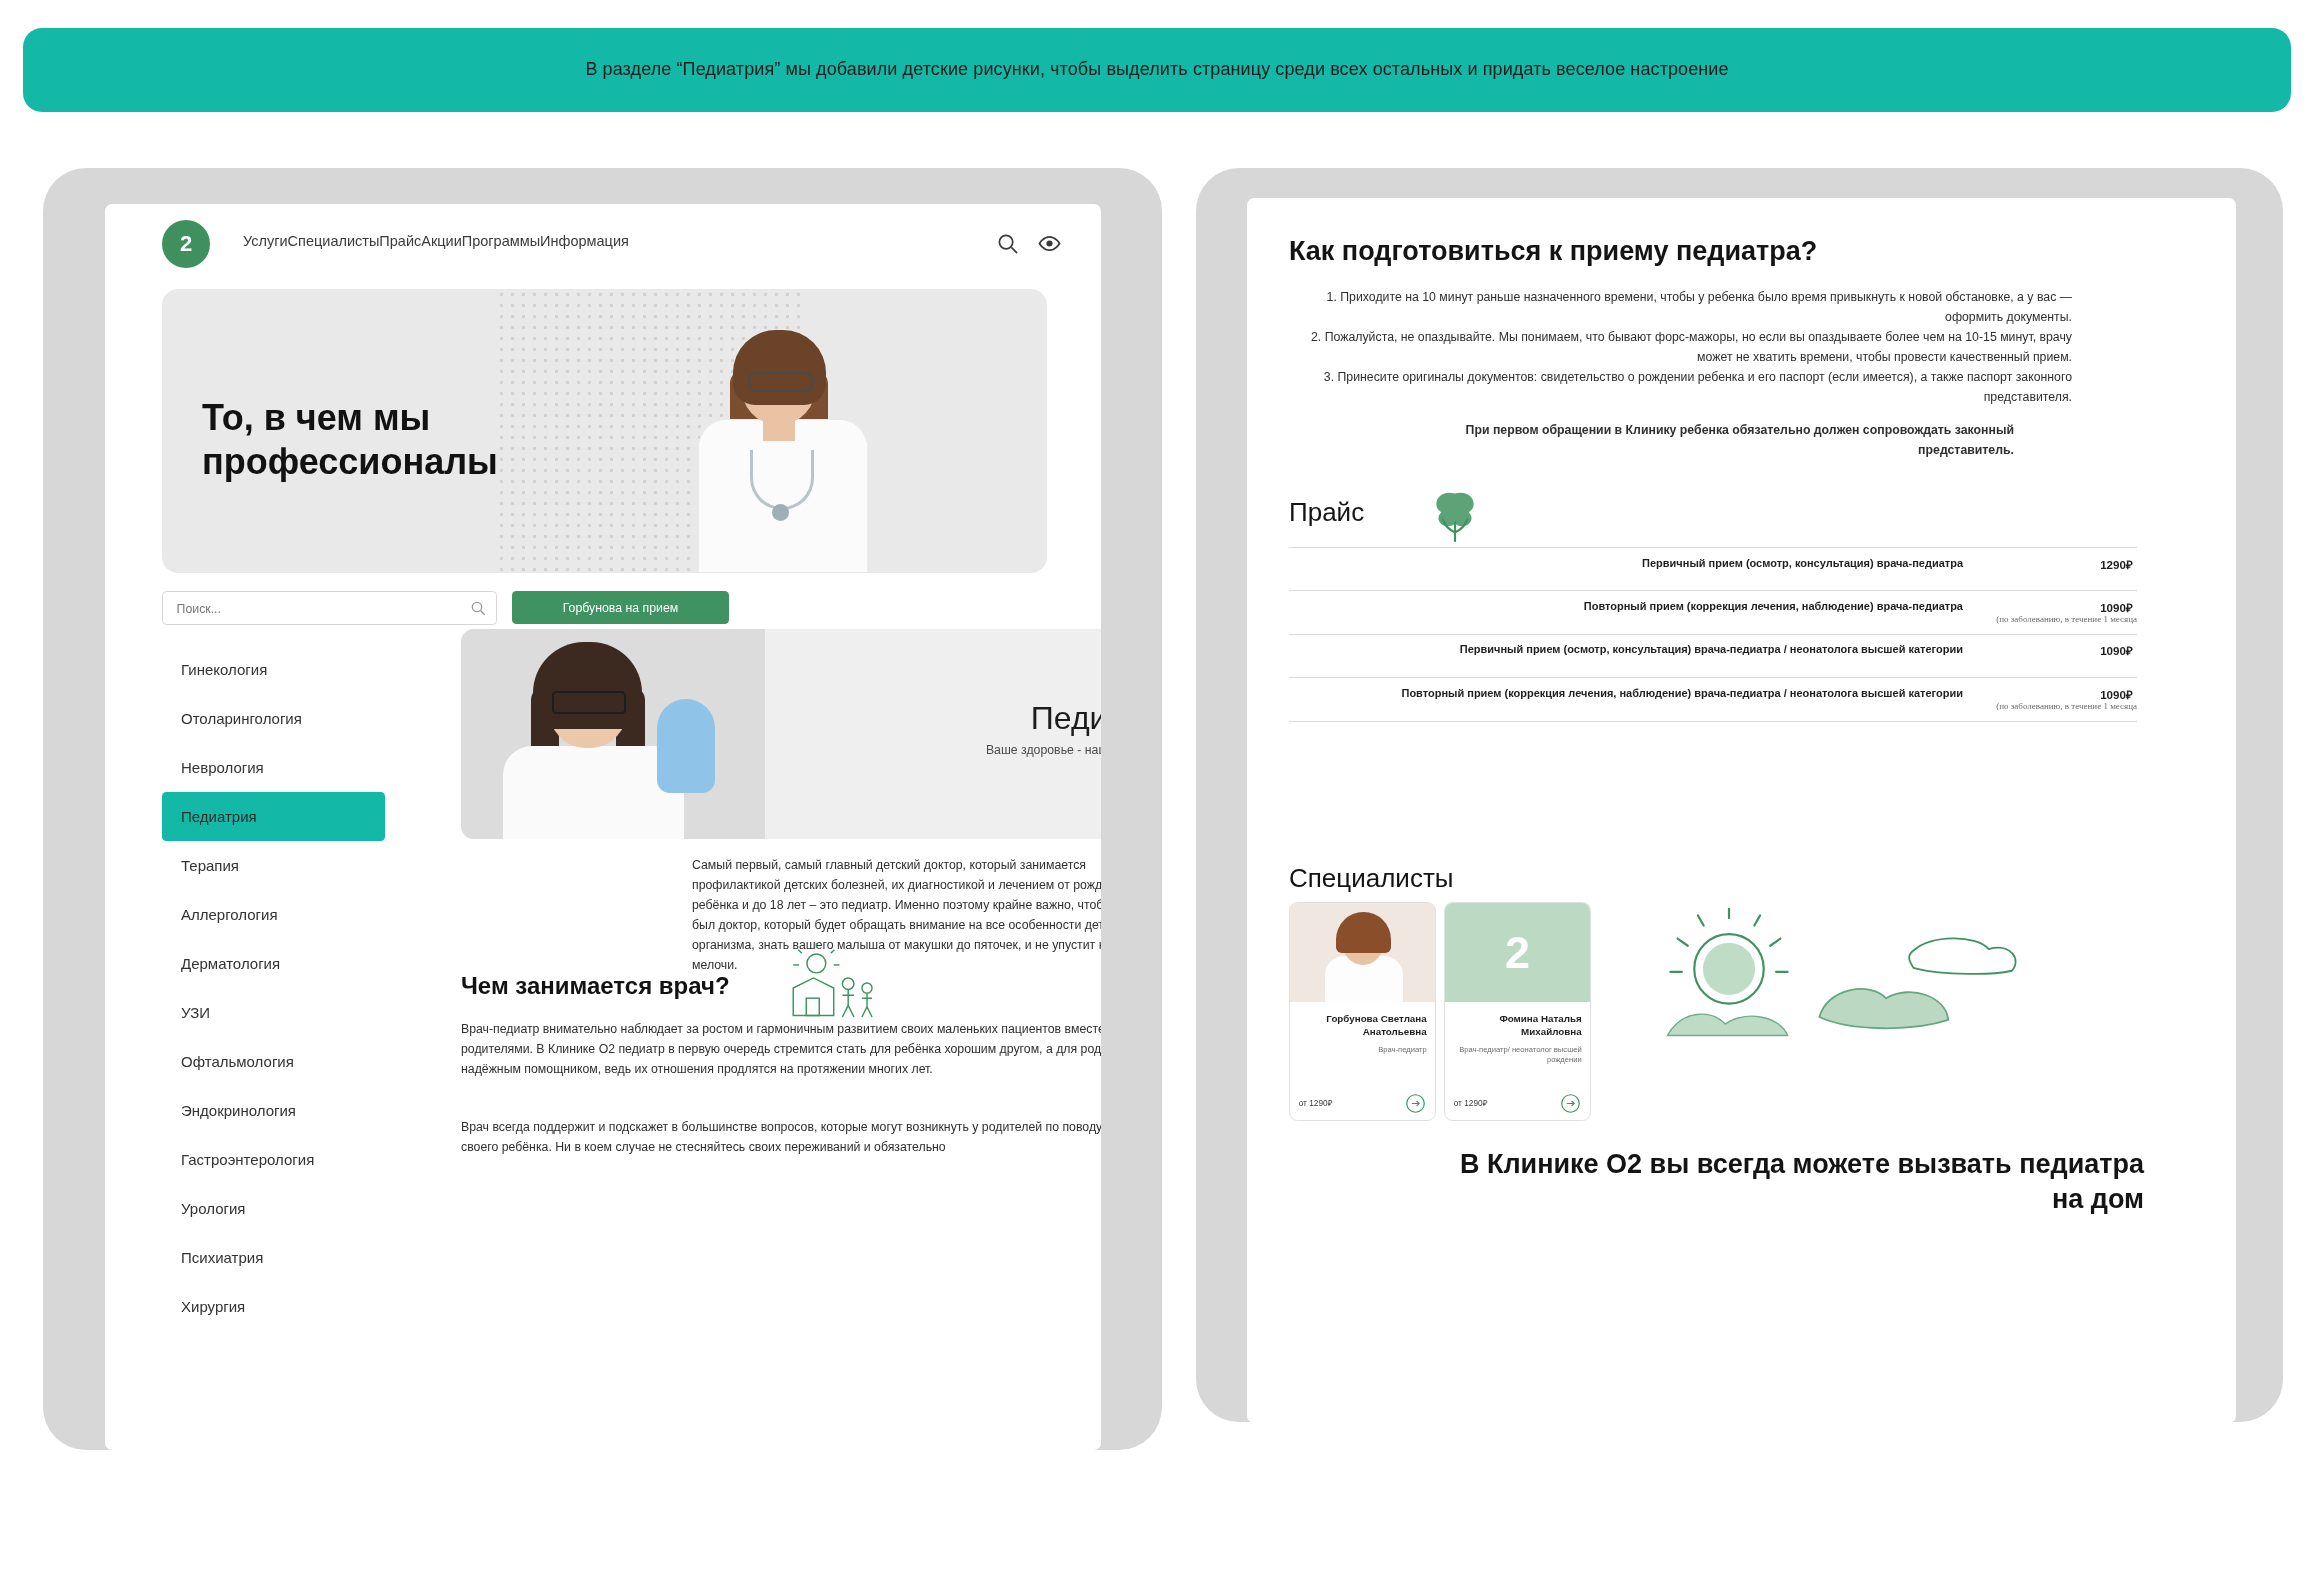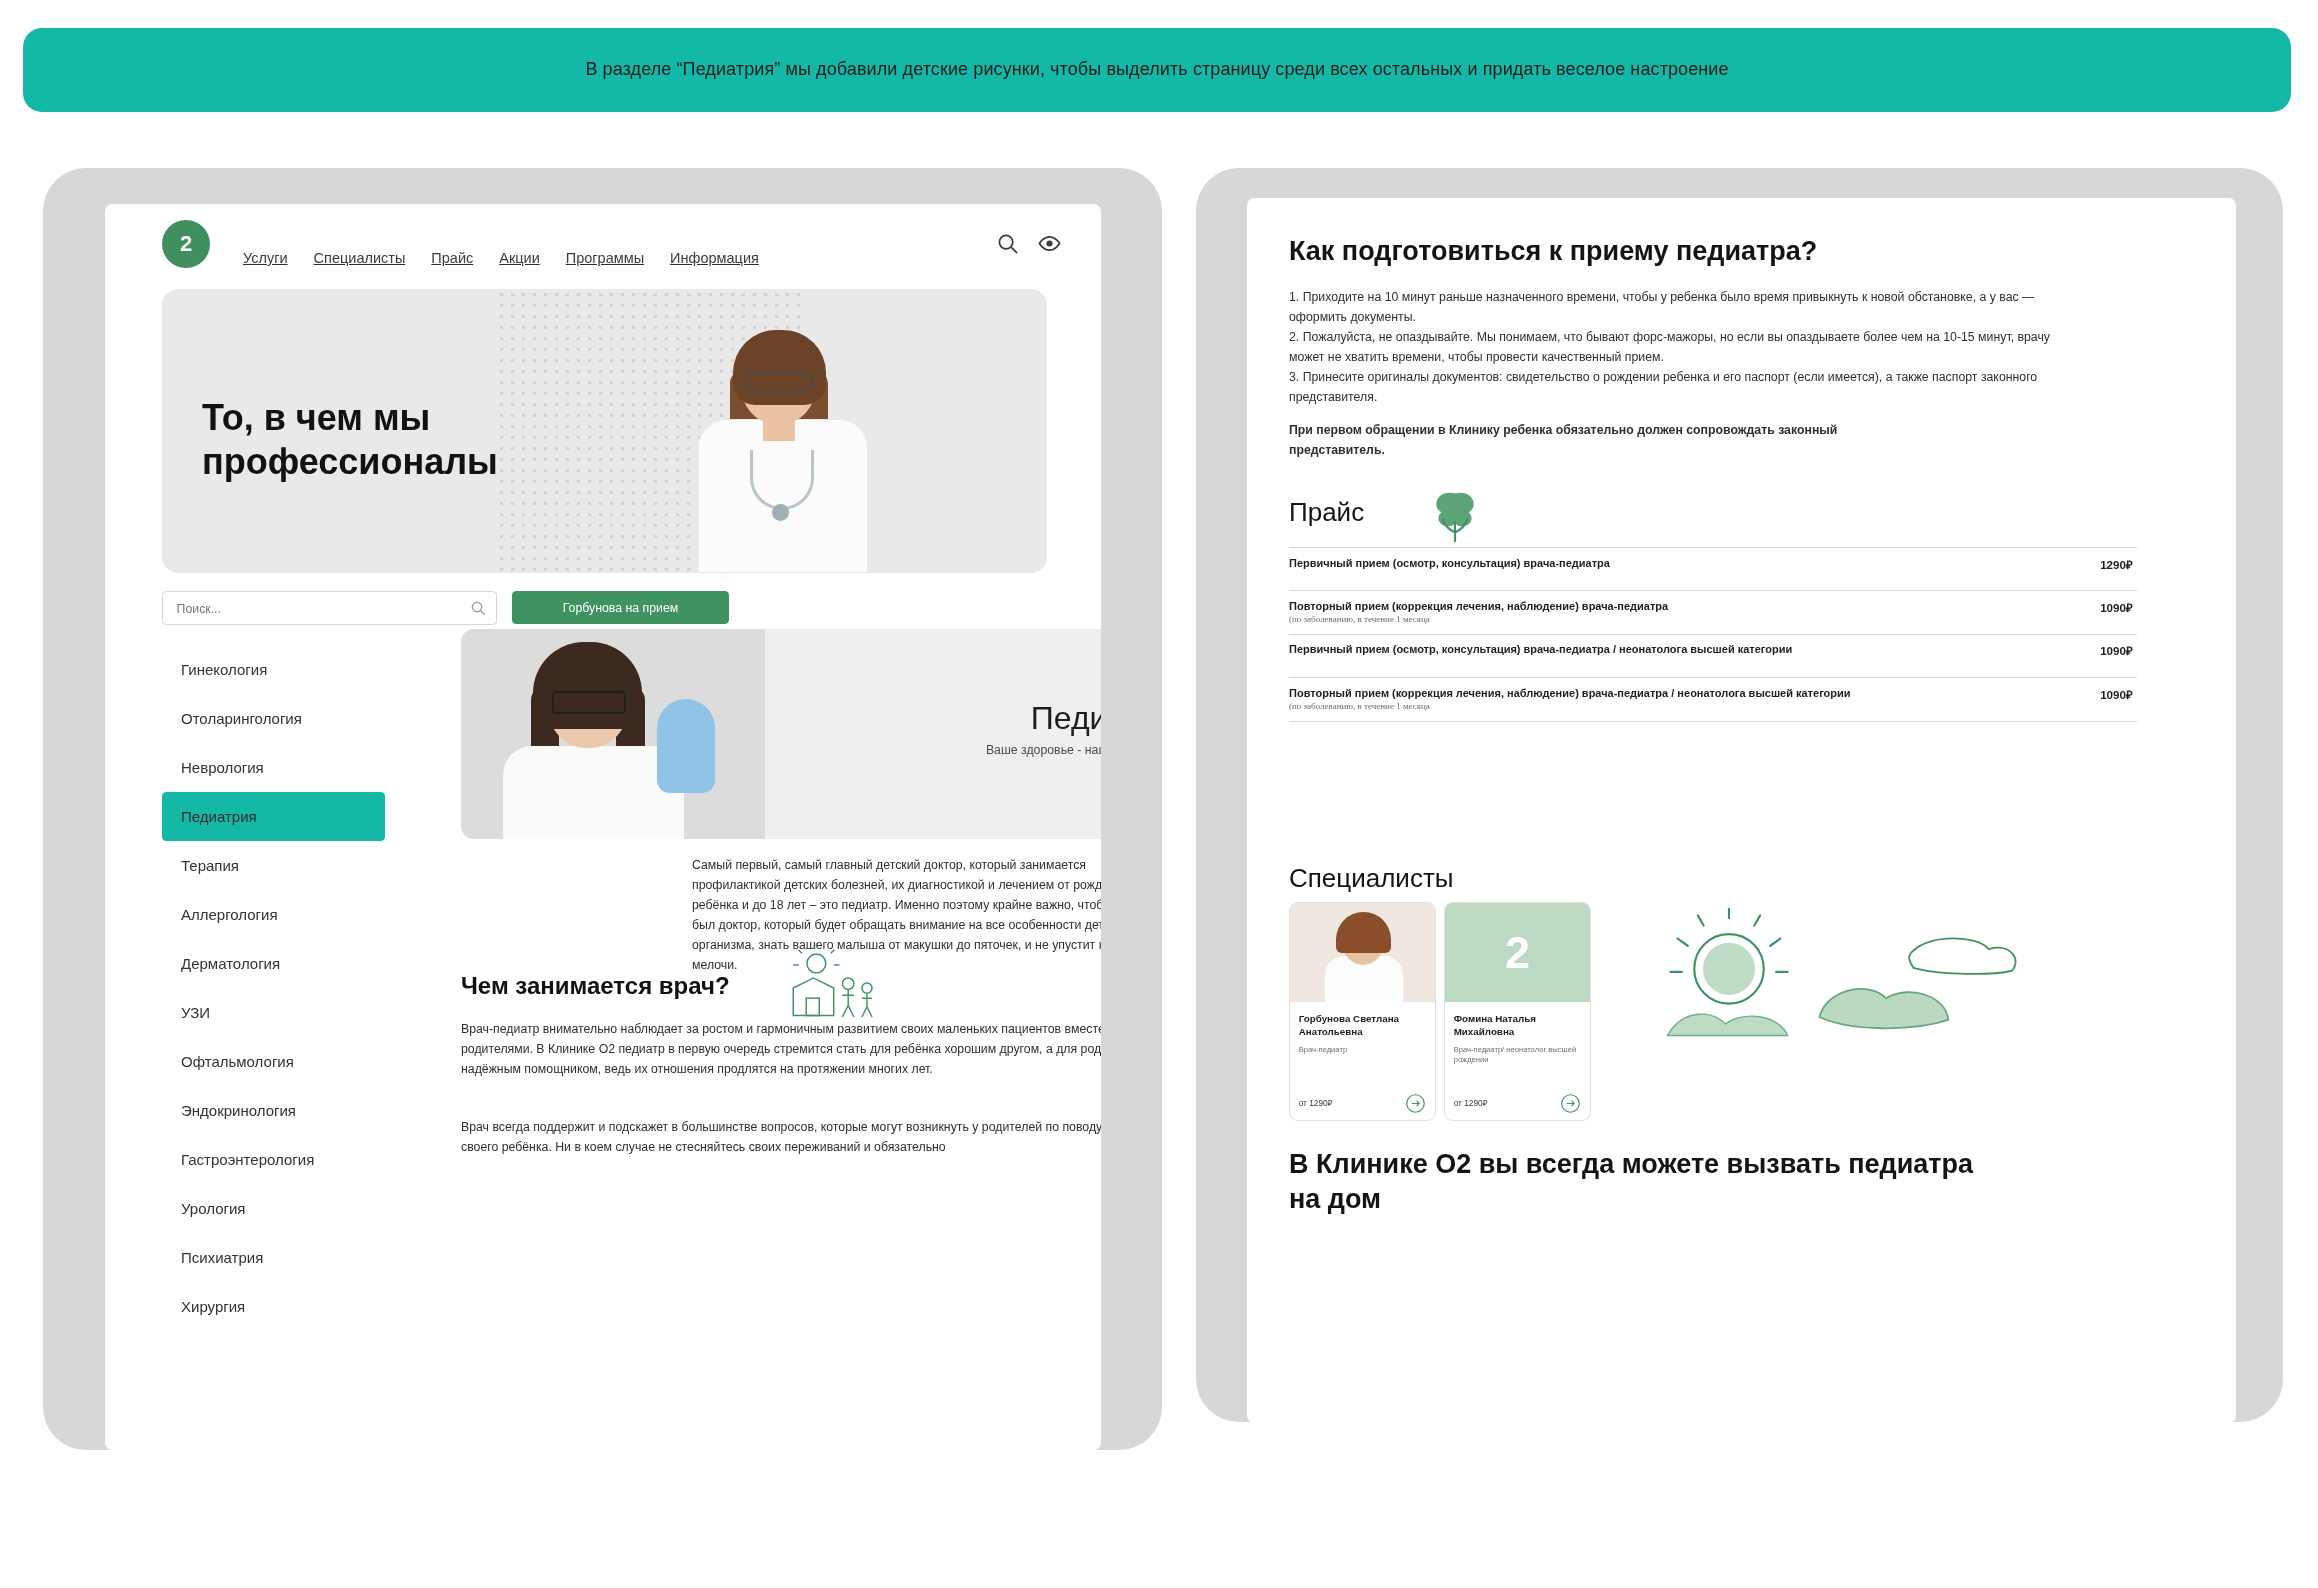--- a/index.html
+++ b/index.html
@@ -26,33 +26,33 @@
     position:absolute;
     background:#d7d7d7;
     border-radius:43px;
   }
   #device-left{left:43px;top:168px;width:1119px;height:1282px;}
   #device-right{left:1196px;top:168px;width:1087px;height:1254px;}
   .screen{
     position:absolute;background:#ffffff;overflow:hidden;
   }
   #screen-left{left:62px;top:36px;width:996px;height:1246px;border-radius:7.2px;}
-  #screen-right{left:51px;top:30px;width:989px;height:1225px;border-radius:7.2px;}
+  #screen-right{left:51px;top:30px;width:989px;height:1225px;border-radius:7.2px;text-align:right;}
 
   
   .site-header{
     position:absolute;left:0;top:0;width:100%;height:78px;
   }
   .logo{
     position:absolute;left:57px;top:16px;width:48px;height:48px;border-radius:50%;
     background:#3f8f5f;display:flex;align-items:center;justify-content:center;
     color:#fff;font-size:22px;font-weight:700;
   }
   .nav{
-    position:absolute;left:138px;top:46px;display:flex;gap:26px;text-decoration:underline;
+    position:absolute;left:138px;top:29px;display:flex;
   }
   .nav a{
     font-size:14.5px;color:#3b3b3b;text-decoration:none;white-space:nowrap;
   }
   .hdr-icon{
     position:absolute;top:27.5px;width:23px;height:23px;
   }
   #header-search-icon{left:891px;}
   #header-eye-icon{left:933px;}
   .hdr-icon svg{width:100%;height:100%;}

